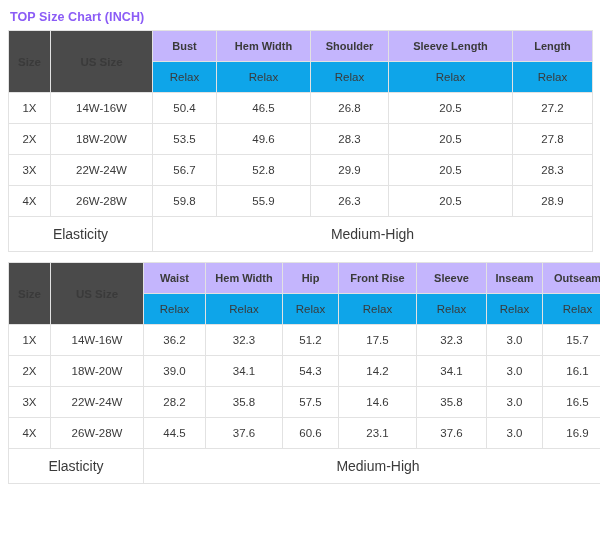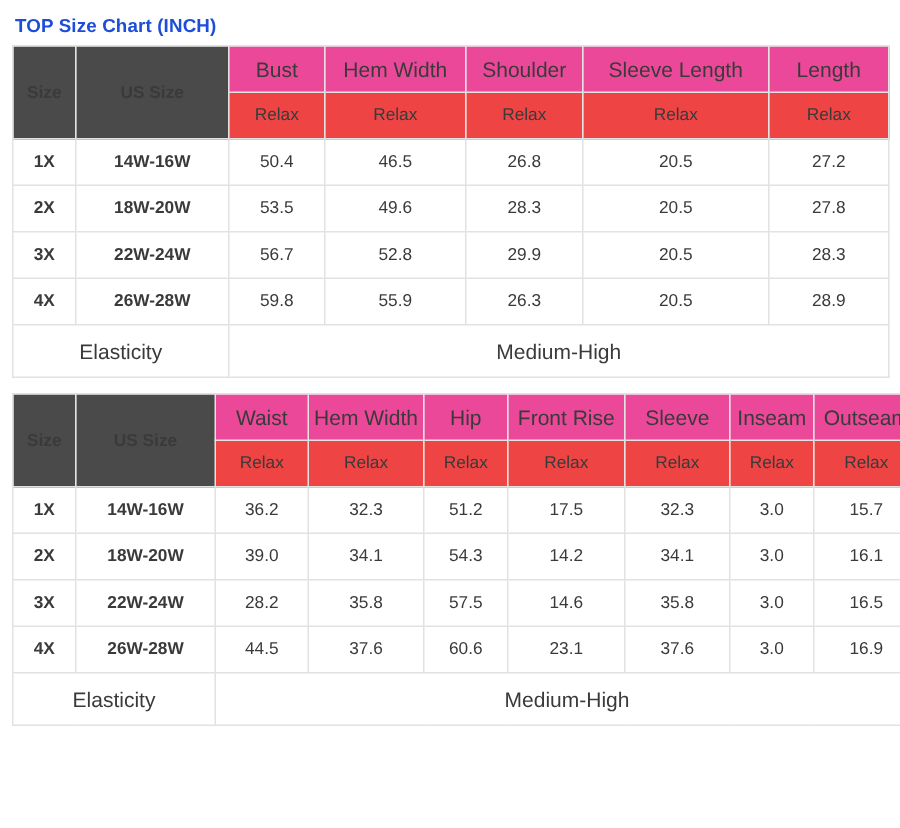--- a/index.html
+++ b/index.html
@@ -15,66 +15,66 @@
     -webkit-font-smoothing: antialiased;
   }
   .page {
     width: 600px;
     box-sizing: border-box;
     padding: 6px 8px 0 8px;
   }
   .chart-title {
     font-size: 12.5px;
     font-weight: bold;
-    color: #1d4ed8;
+    color: #8b5cf6;
     margin: 4px 0 6px 2px;
     letter-spacing: 0.1px;
   }
   table.size-chart {
     border-collapse: collapse;
     width: 584px;
     table-layout: fixed;
     font-size: 11.5px;
   }
   table.size-chart td {
     border: 1px solid #e2e2e2;
     text-align: center;
     vertical-align: middle;
     padding: 0;
     color: #3a3a3a;
   }
   .hdr-cell {
-    font-weight: normal;
-    font-size: 14px;
+    font-weight: bold;
+    font-size: 11px;
     height: 30px;
     color: #2b2b2b;
-    background: #ec4899;
+    background: #c4b5fd;
   }
   .relax-cell {
     height: 30px;
     font-size: 11.5px;
     color: #3a3a3a;
-    background: #ef4444;
+    background: #0ea5e9;
     margin-left: 37px;
   }
   .dark-cell {
     background: #4a4a4a;
     color: #ffffff;
     font-weight: bold;
     border: 1px solid #4a4a4a;
   }
   .corner-size {
     font-weight: bold;
     color: #2b2b2b;
   }
   .data-row td {
     height: 30px;
   }
   .row-label {
-    font-weight: bold;
+    font-weight: normal;
     color: #3a3a3a;
   }
   .footer-cell {
     height: 34px;
     font-size: 14px;
     color: #3a3a3a;
   }
   .spacer {
     height: 10px;
   }

